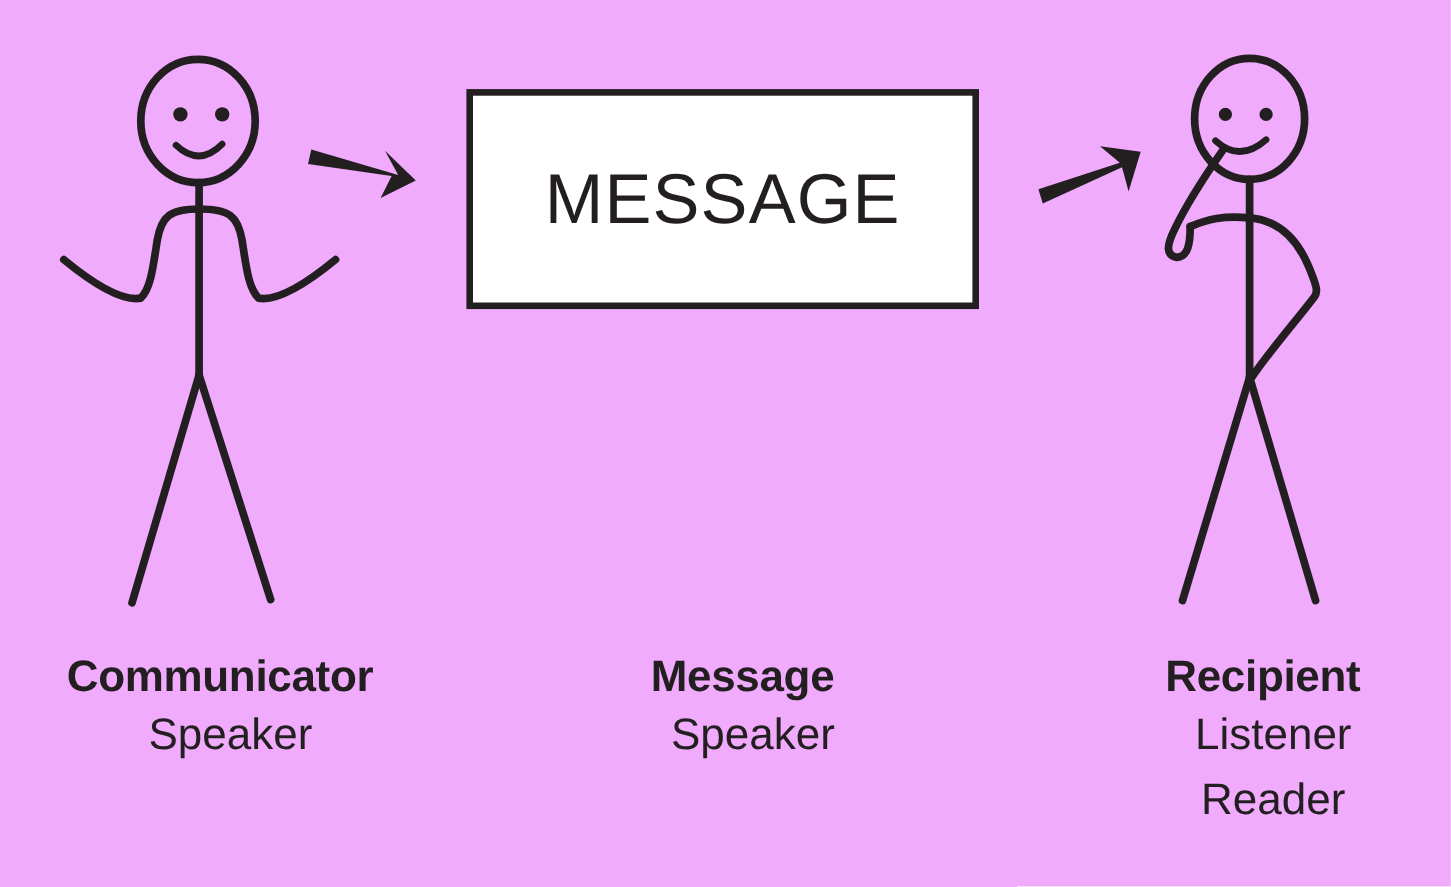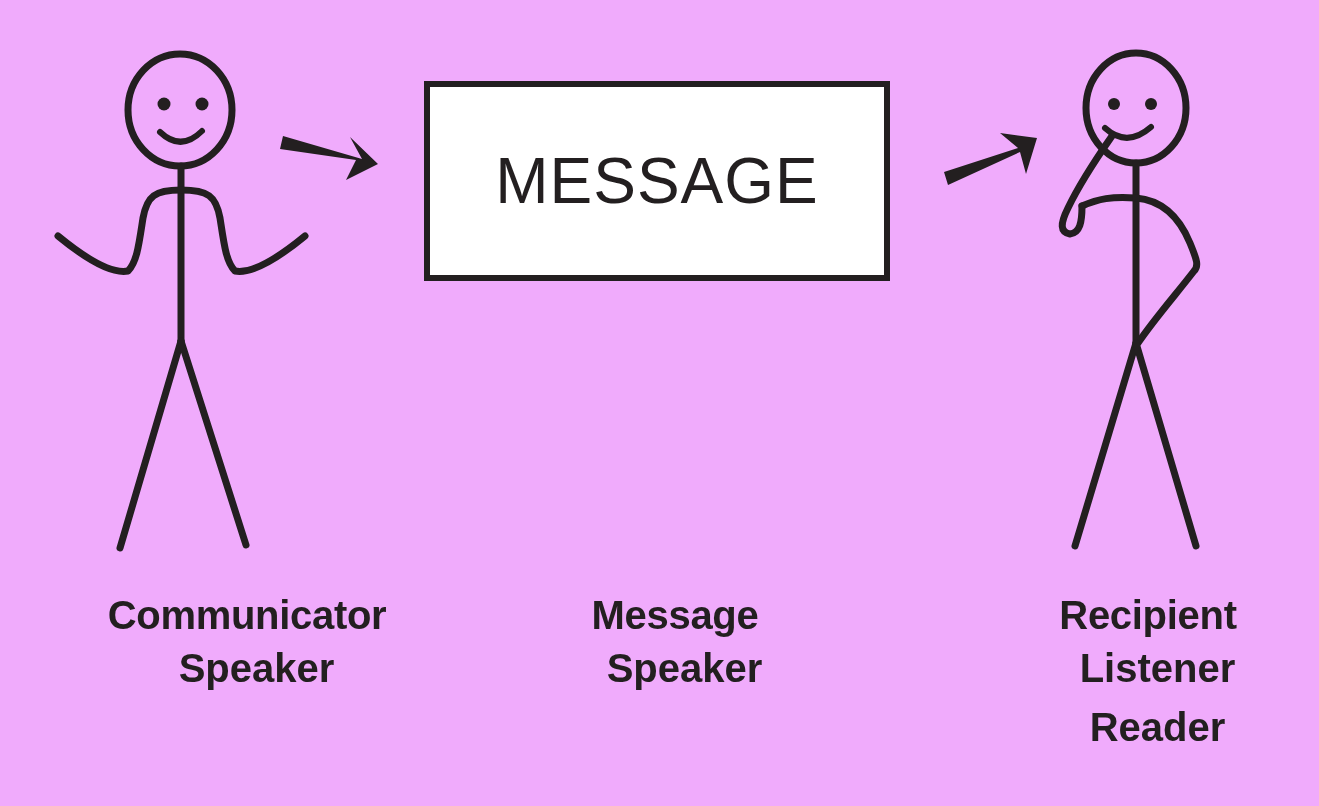--- a/index.html
+++ b/index.html
@@ -68,26 +68,26 @@
     font-family: "Liberation Sans", sans-serif;
     font-size: 40px;
     font-weight: bold;
     line-height: 1.18;
     letter-spacing: -0.3px;
     white-space: nowrap;
   }
   .caption-sub {
     font-family: "Liberation Sans", sans-serif;
     font-size: 40px;
-    font-weight: 700;
+    font-weight: 400;
     line-height: 1.48;
     white-space: nowrap;
     padding-left: 19px;
   }
-  #col-communicator { left: 0px;    top: 592px; width: 400px; margin-left: 47px; }
+  #col-communicator { left: 0px;    top: 592px; width: 400px; }
   #col-message      { left: 475px;  top: 592px; width: 400px; }
   #col-recipient    { left: 948px;  top: 592px; width: 400px; }
 </style>
 </head>
 <body>
 
 <div id="stage">
 
   <svg id="diagram-svg" viewBox="0 0 1319 806">
 

